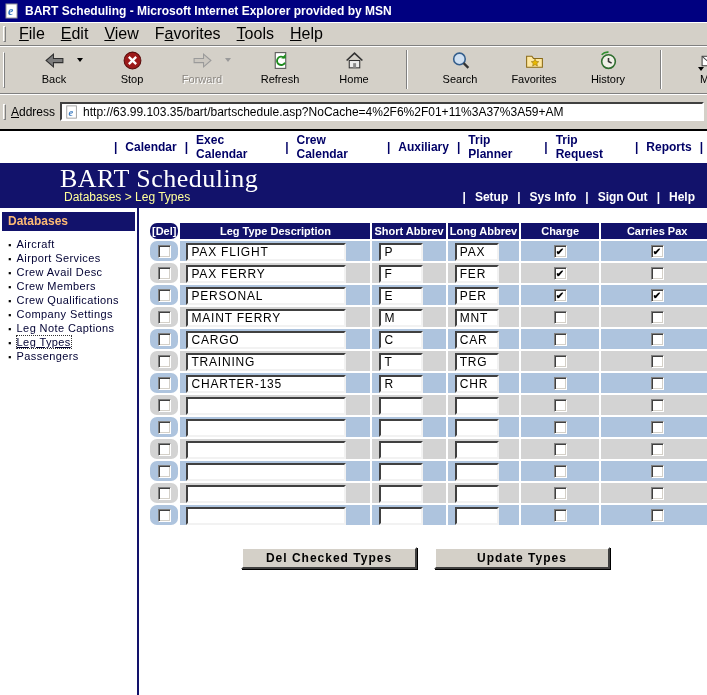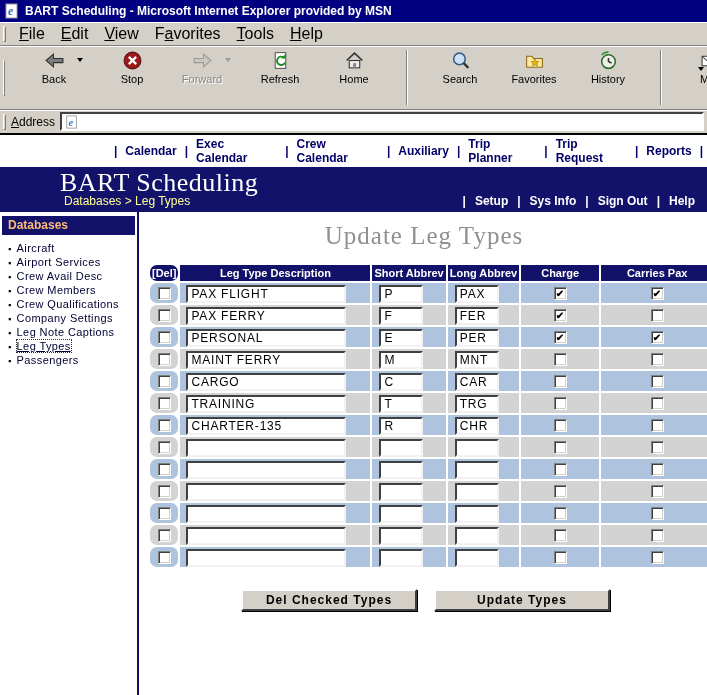--- a/index.html
+++ b/index.html
@@ -16,38 +16,38 @@
   
   .menubar { height:23px; background:#d4d0c8; border-top:1px solid #fff;
     display:flex; align-items:center; font-size:16px; color:#000; }
   .grip { width:3px; height:16px; margin:0 5px 0 3px;
     border-top:1px solid #fff; border-left:1px solid #fff;
     border-right:1px solid #808080; border-bottom:1px solid #808080; }
   .menu-item { padding:2px 8px 3px 8px; cursor:default; }
   .menu-item .key { text-decoration:underline; }
 
   
-  .toolbar { height:64px; background:#d4d0c8; border-top:1px solid #808080;
+  .toolbar { height:48px; background:#d4d0c8; border-top:1px solid #808080;
     box-shadow:inset 0 1px 0 #fff; display:flex; align-items:stretch; position:relative;gap:22px; }
   .toolbar .grip { align-self:center; height:36px; }
   .tb-btn { min-width:52px; padding:2px 4px 1px 4px; display:flex; flex-direction:column;
     align-items:center; justify-content:flex-start; font-size:11px; color:#000; position:relative; }
   .tb-btn svg { width:21px; height:21px; margin-top:2px; }
   .tb-btn .tb-label { margin-top:2px; white-space:nowrap; }
   .tb-btn.disabled .tb-label { color:#8a8680; text-shadow:1px 1px 0 #fff; }
   .dd { width:0; height:0; border-left:3px solid transparent; border-right:3px solid transparent;
     border-top:4px solid #000; position:absolute; top:12px; right:1px; }
   .dd.disabled { border-top-color:#9a9a9a; }
   .tb-btn.wide { padding-right:12px; }
   .tsep { width:2px; margin:4px 4px; border-left:1px solid #808080; border-right:1px solid #fff; }
   .overflow-dd { position:absolute; right:3px; top:21px; width:0; height:0;
     border-left:3px solid transparent; border-right:3px solid transparent; border-top:4px solid #000; }
 
   
-  .addressbar { height:24px; background:#d4d0c8; border-top:1px solid #808080;
+  .addressbar { height:36px; background:#d4d0c8; border-top:1px solid #808080;
     box-shadow:inset 0 1px 0 #fff; display:flex; align-items:center; font-size:12px; padding-right:3px; }
   .address-label { margin-right:5px; }
   .address-label .key { text-decoration:underline; }
   .address-field { flex:1; height:19px; background:#fff; display:flex; align-items:center; gap:4px;
     padding:0 3px; border:2px solid; border-color:#404040 #fff #fff #404040; font-size:12px;
     white-space:nowrap; overflow:hidden; }
   .address-field svg { width:14px; height:14px; flex:0 0 14px; }
 
   .blackline { height:2px; background:#000; }
 
@@ -243,20 +243,21 @@
   </div>
 
   <div class="addressbar">
     <span class="grip"></span>
     <span class="address-label"><span class="key">A</span><span>ddress</span></span>
     <div class="address-field">
       <svg viewBox="0 0 16 16">
           <rect x="2" y="1" width="11" height="14" fill="#fff" stroke="#9a9a9a"></rect>
           <text x="4" y="12" font-size="12" font-weight="bold" font-style="italic" fill="#3a7abf" font-family="Liberation Serif, serif">e</text>
         </svg>
+      <span>http://63.99.103.35/bart/bartschedule.asp?NoCache=4%2F6%2F01+11%3A37%3A59+AM</span>
     </div>
   </div>
 
   <div class="blackline"></div>
 
   <div class="page">
 
     <div class="topnav">
         <span class="nav-sep">|</span>
         <span class="nav-link">Calendar</span>
@@ -319,21 +320,20 @@
               <span class="sb-label">Leg Types</span>
             </div>
             <div class="sb-item">
               <span class="bullet">▪</span>
               <span class="sb-label">Passengers</span>
             </div>
           </div>
       </div>
 
       <div class="main">
-        <div class="main-title">Update Leg Types</div>
 
         <table class="legtable">
           <thead>
               <tr>
                 <th>[Del]</th>
                 <th>Leg Type Description</th>
                 <th>Short Abbrev</th>
                 <th>Long Abbrev</th>
                 <th>Charge</th>
                 <th>Carries Pax</th>

